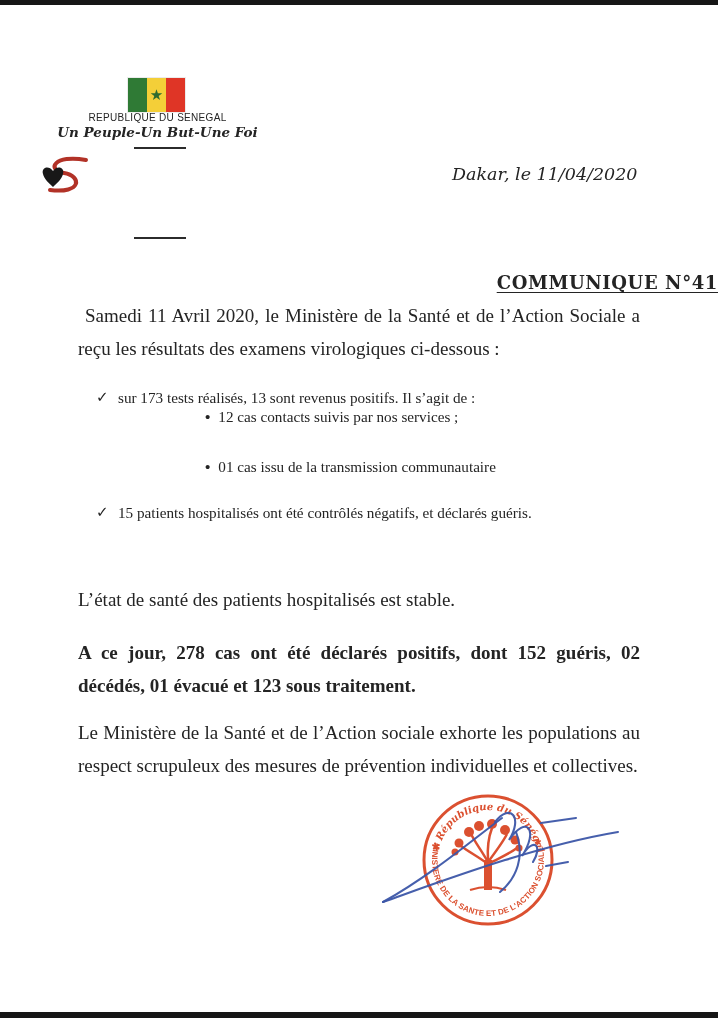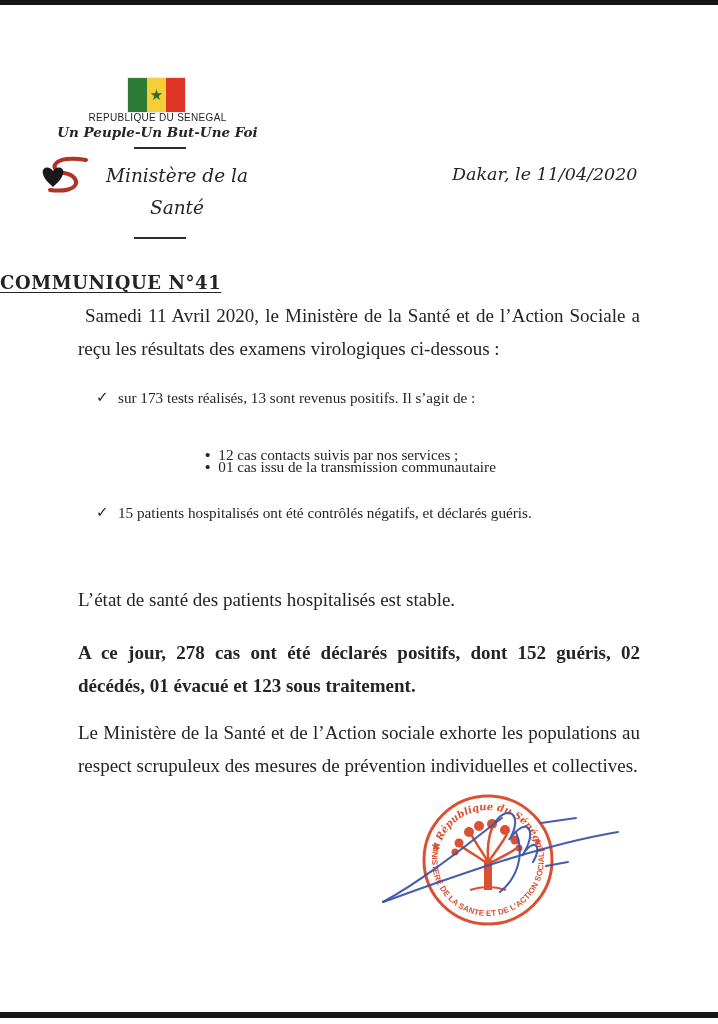--- a/index.html
+++ b/index.html
@@ -28,41 +28,41 @@
   #hr1{top:147px;}
   #hr2{top:237px;}
 
   #ministry-logo{position:absolute;left:36px;top:154px;}
   #ministry-name{position:absolute;left:82px;top:160px;width:190px;text-align:center;
     font-style:italic;font-size:18.5px;font-family:"DejaVu Serif",serif;line-height:32px;}
   #dateline{position:absolute;left:452px;top:164px;width:200px;
     font-style:italic;font-size:17.5px;font-family:"DejaVu Serif",serif;}
 
   
-  #communique-title{position:absolute;left:0;top:272px;width:718px;text-align:left;
+  #communique-title{position:absolute;left:0;top:272px;width:718px;text-align:right;
     font-family:"DejaVu Serif",serif;font-weight:bold;font-size:18px;letter-spacing:.6px;
     text-decoration:underline;text-underline-offset:3px;}
 
   
   .para{position:absolute;left:78px;width:562px;font-size:19px;line-height:33px;
     text-align:justify;}
   #p-intro{top:299px;text-indent:7px;}
   #p-stable{top:583px;}
   #p-totals{top:636px;font-weight:bold;}
   #p-closing{top:716px;}
 
   .check-item{position:absolute;left:96px;width:544px;font-size:15.2px;line-height:33px;
     text-align:justify;padding-left:22px;box-sizing:border-box;}
   .check-mark{position:absolute;left:0;top:0;font-family:"DejaVu Sans",sans-serif;font-size:15px;}
   #chk1{top:381px;}
   #chk2{top:496px;}
 
   .sub-item{position:absolute;left:205px;width:440px;font-size:15.2px;line-height:33px;}
   .bullet-dot{font-weight:bold;margin-right:8px;}
-  #sub1{top:438px;}
+  #sub1{top:400px;}
   #sub2{top:450px;}
 
   b{font-weight:normal;}
 
   
   #stamp-wrap{position:absolute;left:375px;top:780px;width:275px;height:155px;}
   .stamp-stroke{stroke:var(--stamp-red);fill:none;}
   .stamp-fill{fill:var(--stamp-red);}
   .ring-text{fill:var(--stamp-red);}
   #ring-top-text{font-family:"DejaVu Serif",serif;font-style:italic;font-weight:bold;font-size:10px;}
@@ -91,21 +91,20 @@
   <div id="republic">REPUBLIQUE DU SENEGAL</div>
   <div id="motto">Un Peuple-Un But-Une Foi</div>
   <div id="hr1" class="hr-short"></div>
 
   <svg id="ministry-logo" width="56" height="46" viewBox="0 0 56 46">
     <path class="logo-swoosh" d="M 50 6 C 18 0 10 16 28 19 C 46 22 46 40 14 36"></path>
     <path class="logo-heart" d="M 17 17 C 13 11 5 13 7 20 C 8 25 13 29 17 33 C 21 29 26 25 27 20 C 29 13 21 11 17 17 Z"></path>
   </svg>
 
   <div id="ministry-name">
-    <div>Ministère de la Santé</div>
   </div>
 
   <div id="dateline">Dakar, le 11/04/2020</div>
   <div id="hr2" class="hr-short"></div>
 
   <div id="communique-title">COMMUNIQUE N°41</div>
 
   <div id="p-intro" class="para">Samedi 11 Avril 2020, le Ministère de la Santé et de l’Action Sociale a reçu les résultats des examens virologiques ci-dessous :</div>
 
   <div id="chk1" class="check-item">

